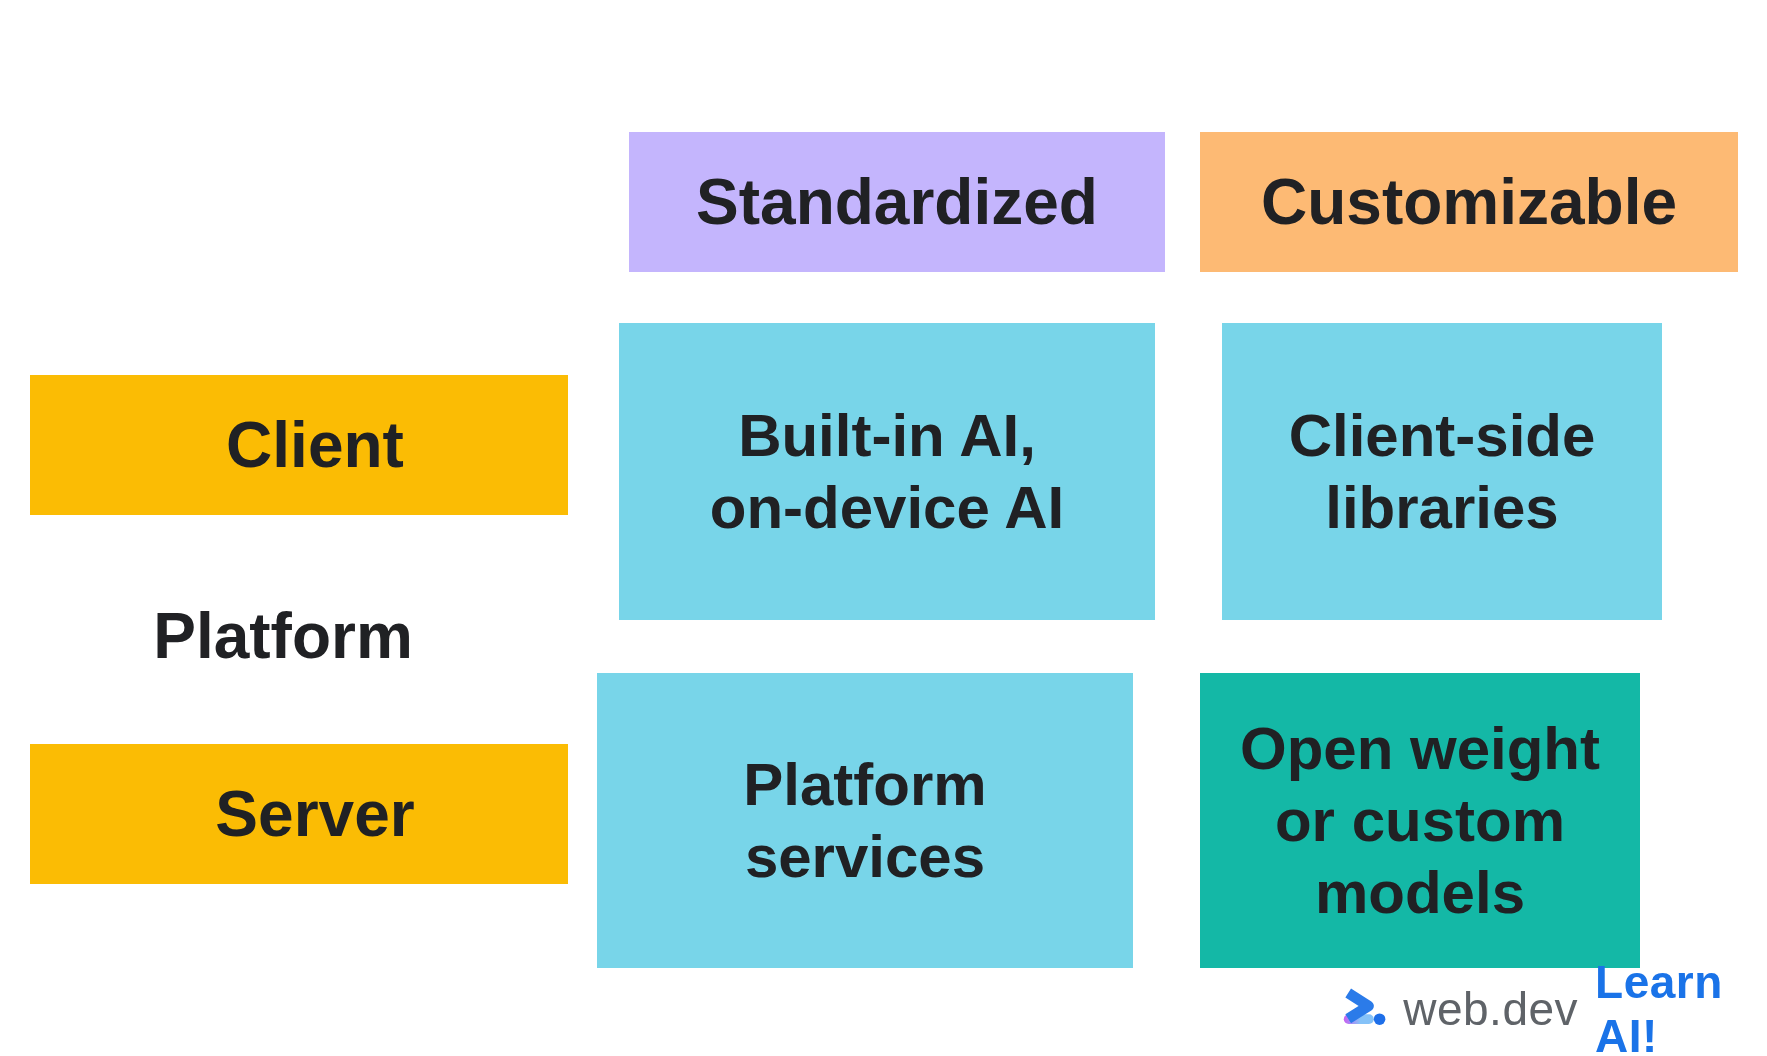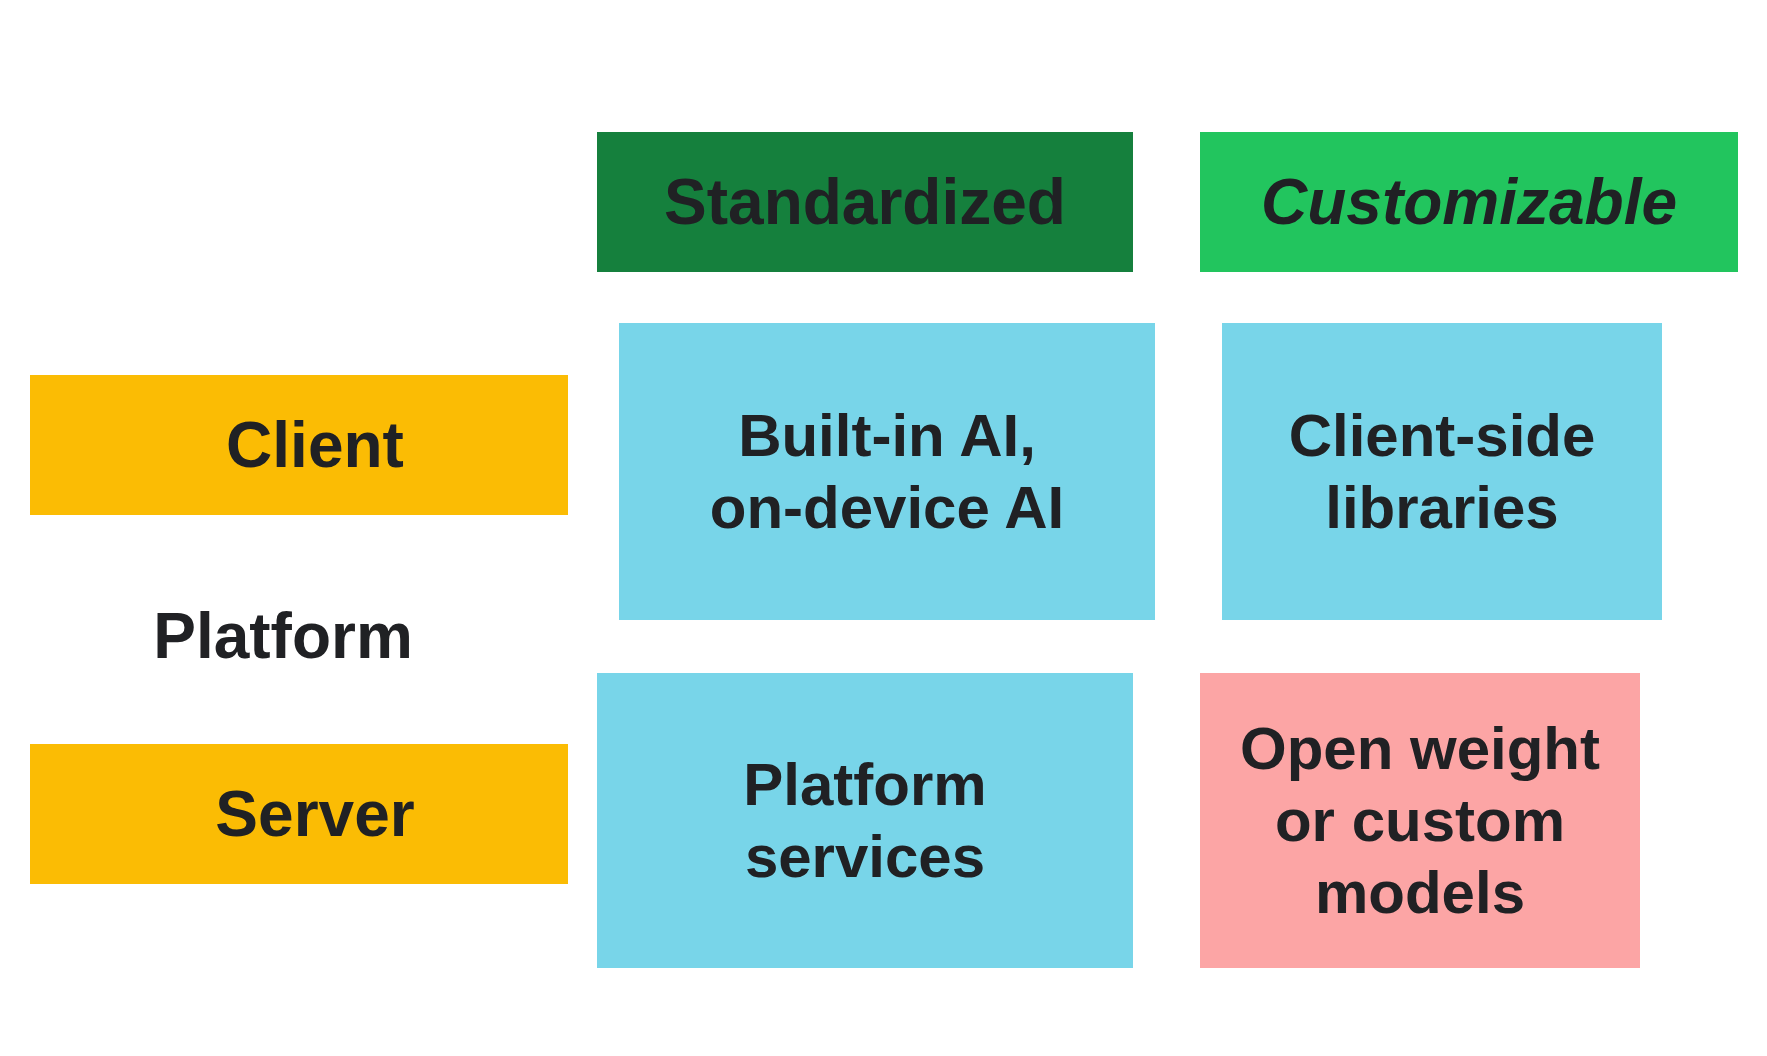--- a/index.html
+++ b/index.html
@@ -55,31 +55,47 @@
   .footer .brand { font-size: 46px; font-weight: 400; letter-spacing: 0.5px; }
   .footer .cta   { font-size: 46px; font-weight: 700; letter-spacing: 0.5px; }
   .logo-mark { width: 52px; height: 48px; display: block; }
 </style>
 </head>
 <body>
 
 <div class="canvas">
 
 
-  <div class="box col-header c0" style="background-color: #15803d;">Standardized</div>
-  <div class="box col-header c1" style="background-color: #22c55e; font-style: italic;">Customizable</div>
+  <div class="box col-header c0" style="background-color: #c4b5fd; margin-left: 32px;">Standardized</div>
+  <div class="box col-header c1" style="background-color: #fdba74;">Customizable</div>
 
   <div class="box row-label r0" style="background-color: rgb(251, 188, 4);">Client</div>
   <div class="row-axis-label">Platform</div>
   <div class="box row-label r1" style="background-color: rgb(251, 188, 4);">Server</div>
 
   <div class="box cell r0 c0" style="background-color: rgb(120, 213, 233);">Built-in AI,
 on-device AI</div>
   <div class="box cell r0 c1" style="background-color: rgb(120, 213, 233);">Client-side
 libraries</div>
   <div class="box cell r1 c0" style="background-color: rgb(120, 213, 233);">Platform
 services</div>
-  <div class="box cell r1 c1" style="background-color: #fca5a5;">Open weight
+  <div class="box cell r1 c1" style="background-color: #14b8a6;">Open weight
 or custom
 models</div>
 
+  <div class="footer">
+    <svg class="logo-mark" viewBox="0 0 50 46" aria-hidden="true">
+      <defs>
+        <linearGradient id="barGrad" x1="0" y1="0" x2="1" y2="0">
+          <stop offset="0" stop-color="#C760F2"></stop>
+          <stop offset="0.55" stop-color="#85C2F8"></stop>
+          <stop offset="1" stop-color="#85C2F8"></stop>
+        </linearGradient>
+      </defs>
+      <rect x="2" y="29" width="34" height="11" rx="5.5" fill="url(#barGrad)"></rect>
+      <circle cx="42.5" cy="34.5" r="6.5" fill="#1E6FE9"></circle>
+      <path d="M7 5 L30 19.5 L7 34" fill="none" stroke="#2B7BE9" stroke-width="12" stroke-linejoin="round" stroke-linecap="butt"></path>
+    </svg>
+    <span class="brand" style="color: rgb(95, 99, 104);">web.dev</span>
+    <span class="cta" style="color: rgb(26, 115, 232);">Learn AI!</span>
+  </div>
 
 </div>
 
 </body></html>

